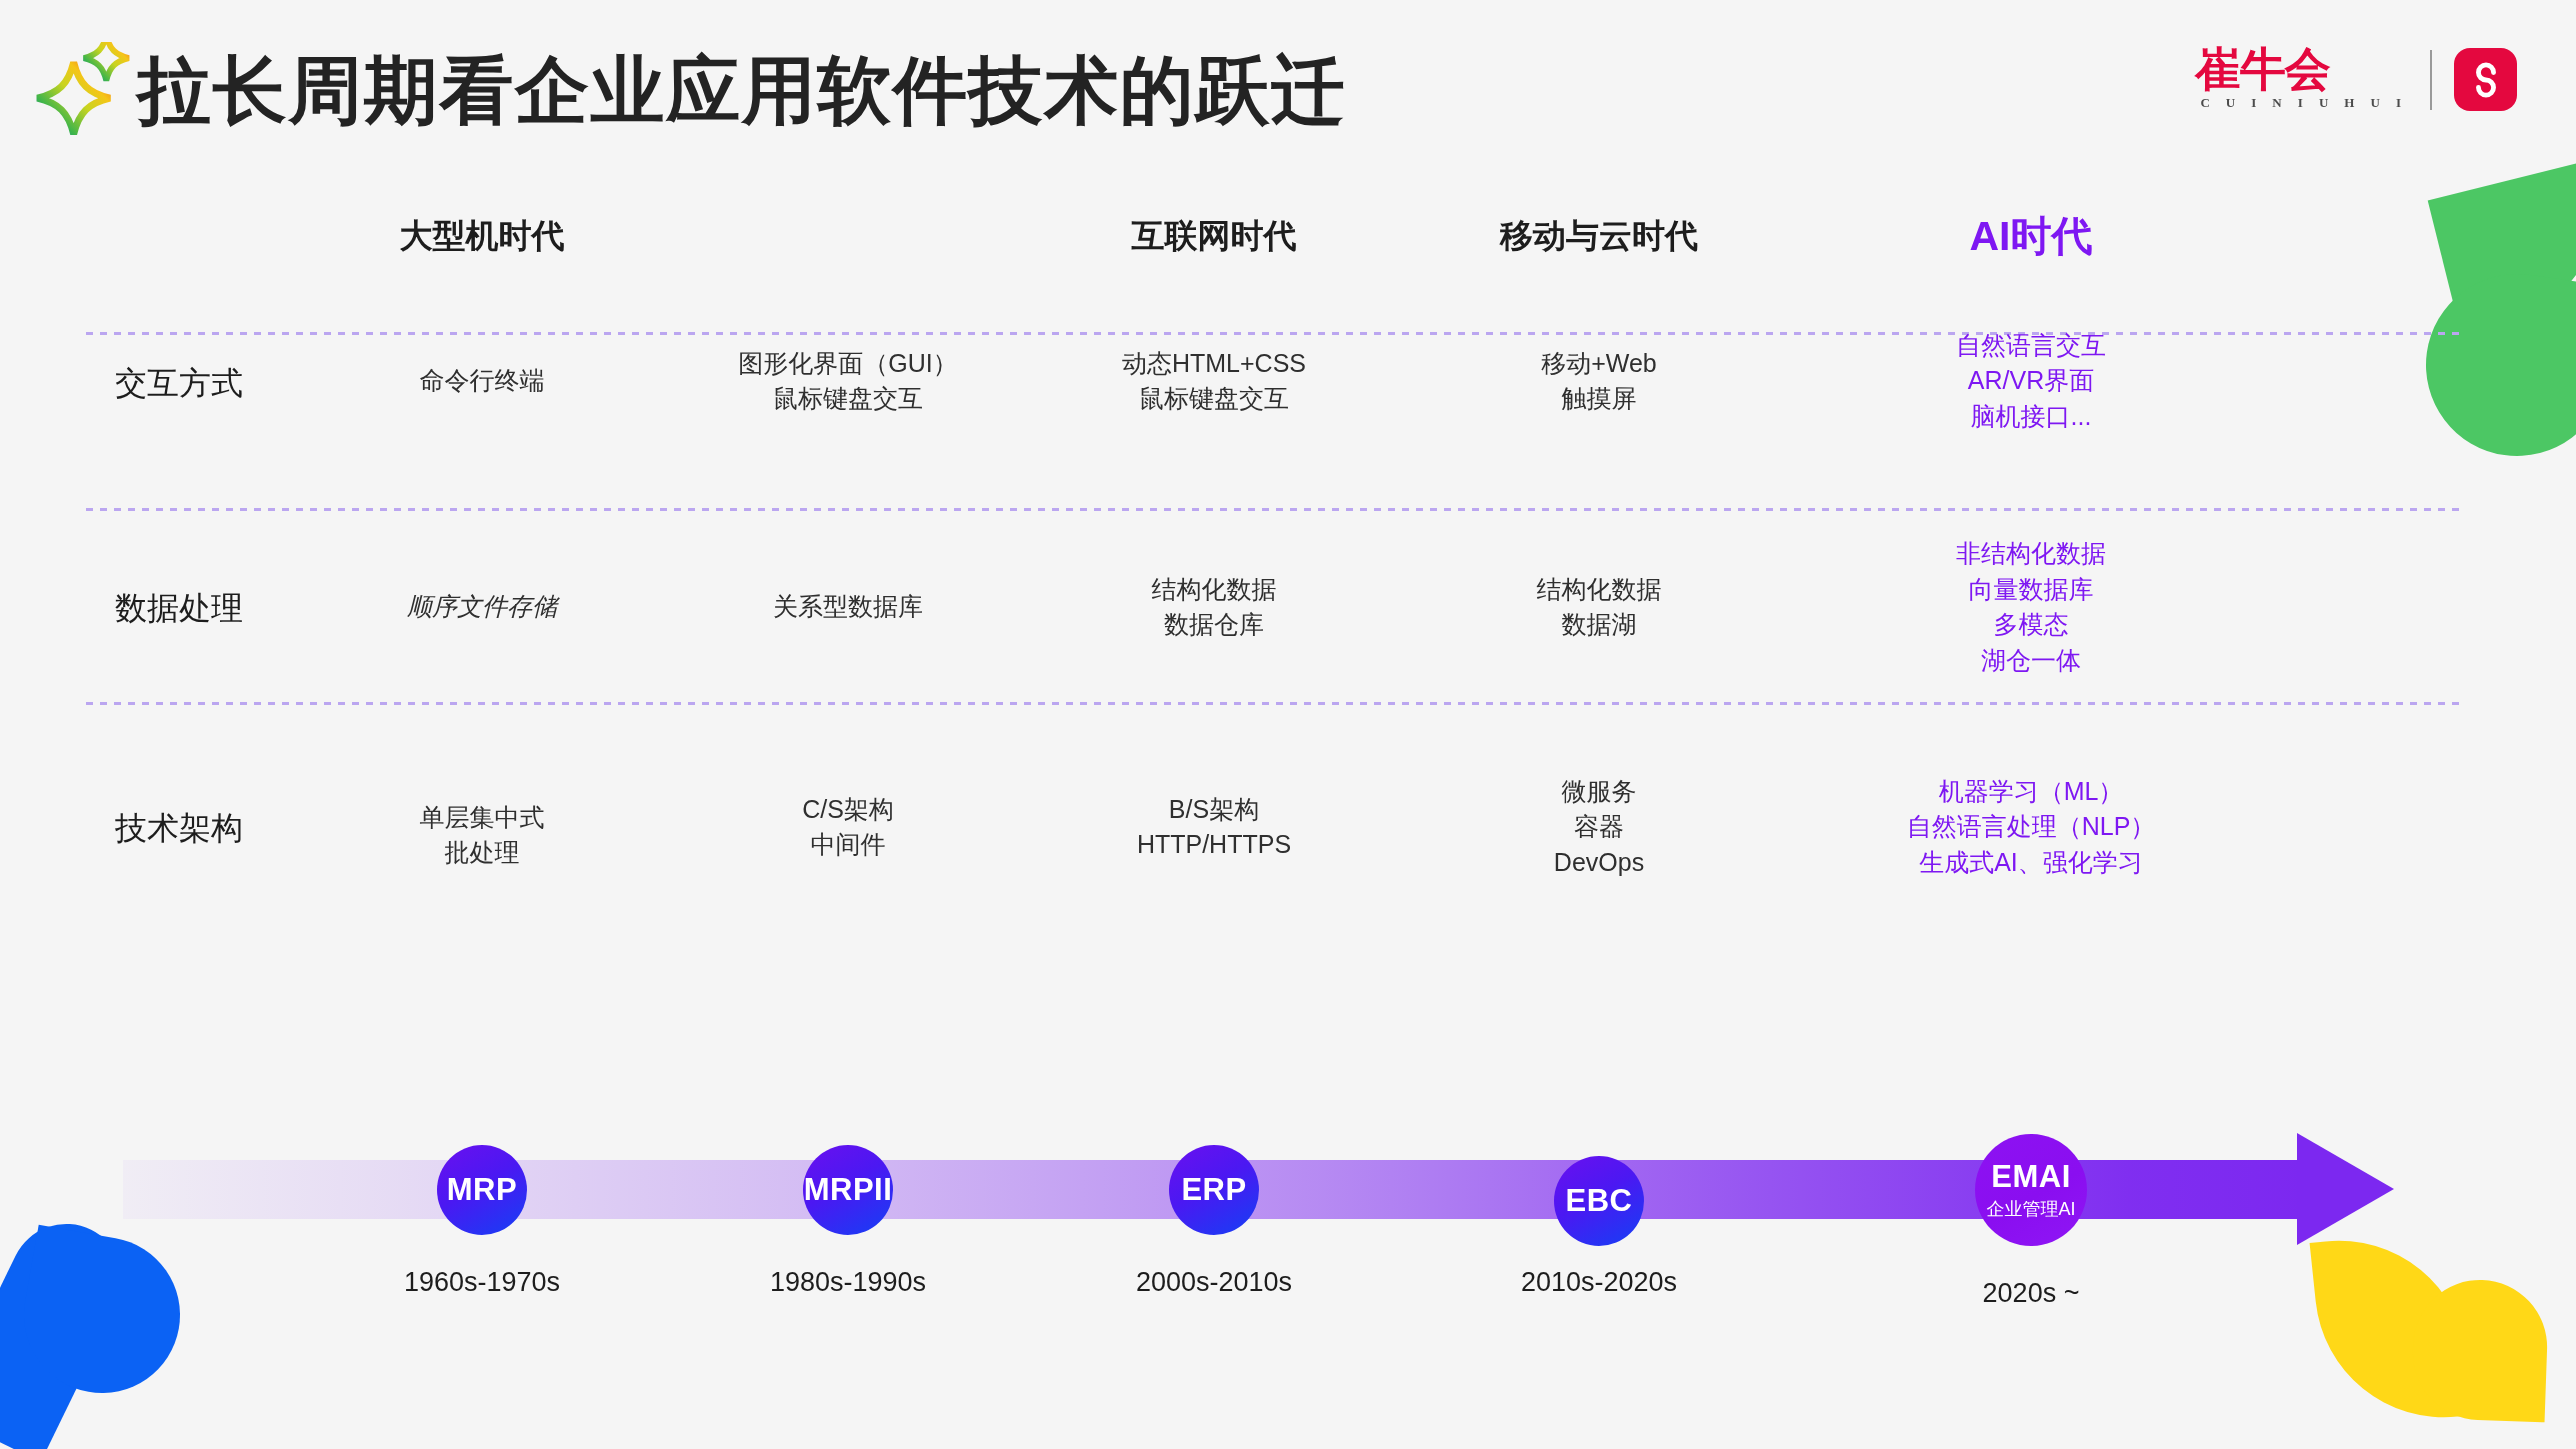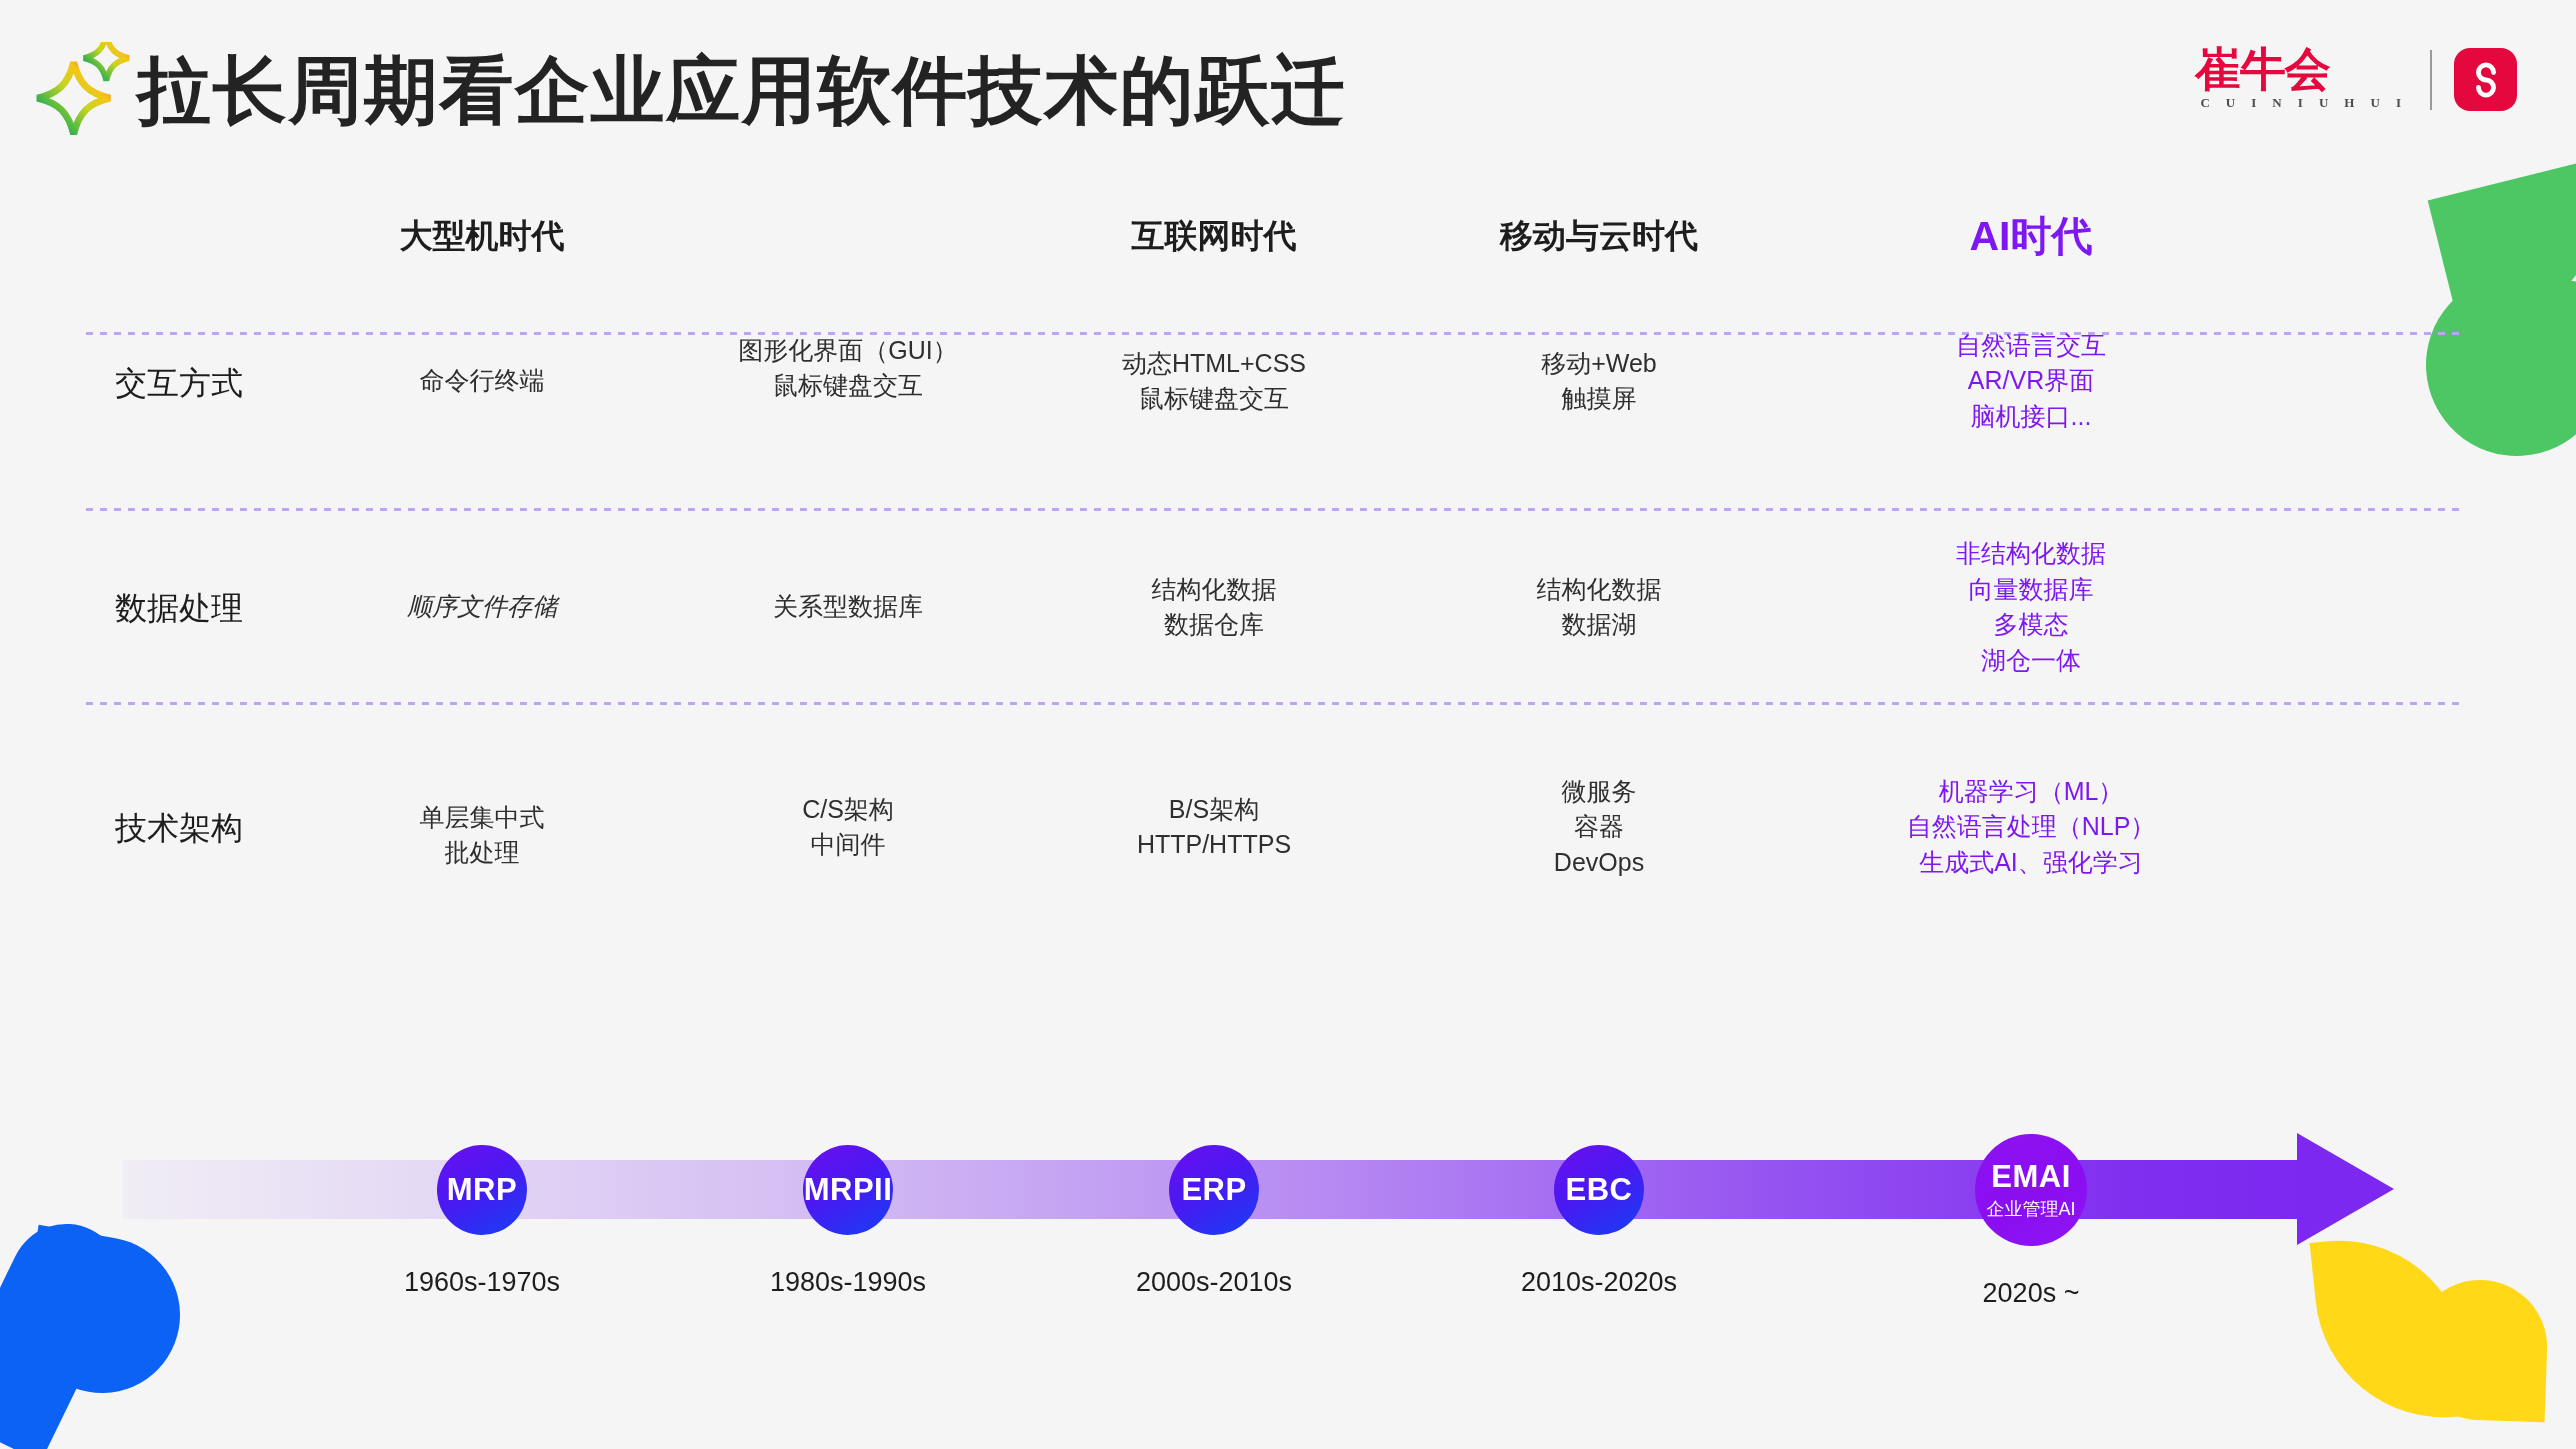--- a/index.html
+++ b/index.html
@@ -231,21 +231,21 @@
     <div class="col-head" style="left: 1037px; width: 354px;">互联网时代</div>
     <div class="col-head" style="left: 1422px; width: 354px;">移动与云时代</div>
     <div class="col-head ai" style="left: 1854px; width: 354px; text-align: center;">AI时代</div>
     <div class="row-divider" style="top: 128px;"></div>
     <div class="row-divider" style="top: 304px;"></div>
     <div class="row-divider" style="top: 498px;"></div>
     <div class="row-label" style="top: 158px;">交互方式</div>
     <div class="cell" style="left: 305px; width: 354px; top: 159px; height: 36px;">
       <span>命令行终端</span>
     </div>
-    <div class="cell" style="left: 671px; width: 354px; top: 128px; height: 72px;">
+    <div class="cell" style="left: 671px; width: 354px; top: 141px; height: 72px;">
       <span>图形化界面（GUI）</span>
       <span>鼠标键盘交互</span>
     </div>
     <div class="cell" style="left: 1037px; width: 354px; top: 141px; height: 72px;">
       <span>动态HTML+CSS</span>
       <span>鼠标键盘交互</span>
     </div>
     <div class="cell" style="left: 1422px; width: 354px; top: 141px; height: 72px;">
       <span>移动+Web</span>
       <span>触摸屏</span>
@@ -309,21 +309,21 @@
     </div>
     <div class="year" style="left: 482px; top: 167px;">1960s-1970s</div>
     <div class="node" style="left: 803px; top: 45px; width: 90px; height: 90px; background: linear-gradient(150deg, rgb(106, 16, 239) 0%, rgb(75, 24, 242) 45%, rgb(20, 64, 245) 100%);">
       <div class="node-label">MRPII</div>
     </div>
     <div class="year" style="left: 848px; top: 167px;">1980s-1990s</div>
     <div class="node" style="left: 1169px; top: 45px; width: 90px; height: 90px; background: linear-gradient(150deg, rgb(106, 16, 239) 0%, rgb(75, 24, 242) 45%, rgb(20, 64, 245) 100%);">
       <div class="node-label">ERP</div>
     </div>
     <div class="year" style="left: 1214px; top: 167px;">2000s-2010s</div>
-    <div class="node" style="left: 1554px; top: 45px; width: 90px; height: 90px; background: linear-gradient(150deg, rgb(106, 16, 239) 0%, rgb(75, 24, 242) 45%, rgb(20, 64, 245) 100%);">
+    <div class="node" style="left: 1554px; top: 56px; width: 90px; height: 90px; background: linear-gradient(150deg, rgb(106, 16, 239) 0%, rgb(75, 24, 242) 45%, rgb(20, 64, 245) 100%);">
       <div class="node-label">EBC</div>
     </div>
     <div class="year" style="left: 1599px; top: 167px;">2010s-2020s</div>
     <div class="node" style="left: 1975px; top: 34px; width: 112px; height: 112px; background: linear-gradient(150deg, rgb(141, 18, 242) 0%, rgb(138, 14, 240) 55%, rgb(143, 22, 245) 100%);">
       <div class="node-label">EMAI</div>
       <div class="node-sub">企业管理AI</div>
     </div>
     <div class="year" style="left: 2031px; top: 178px;">2020s ~</div>
   </div>
 

